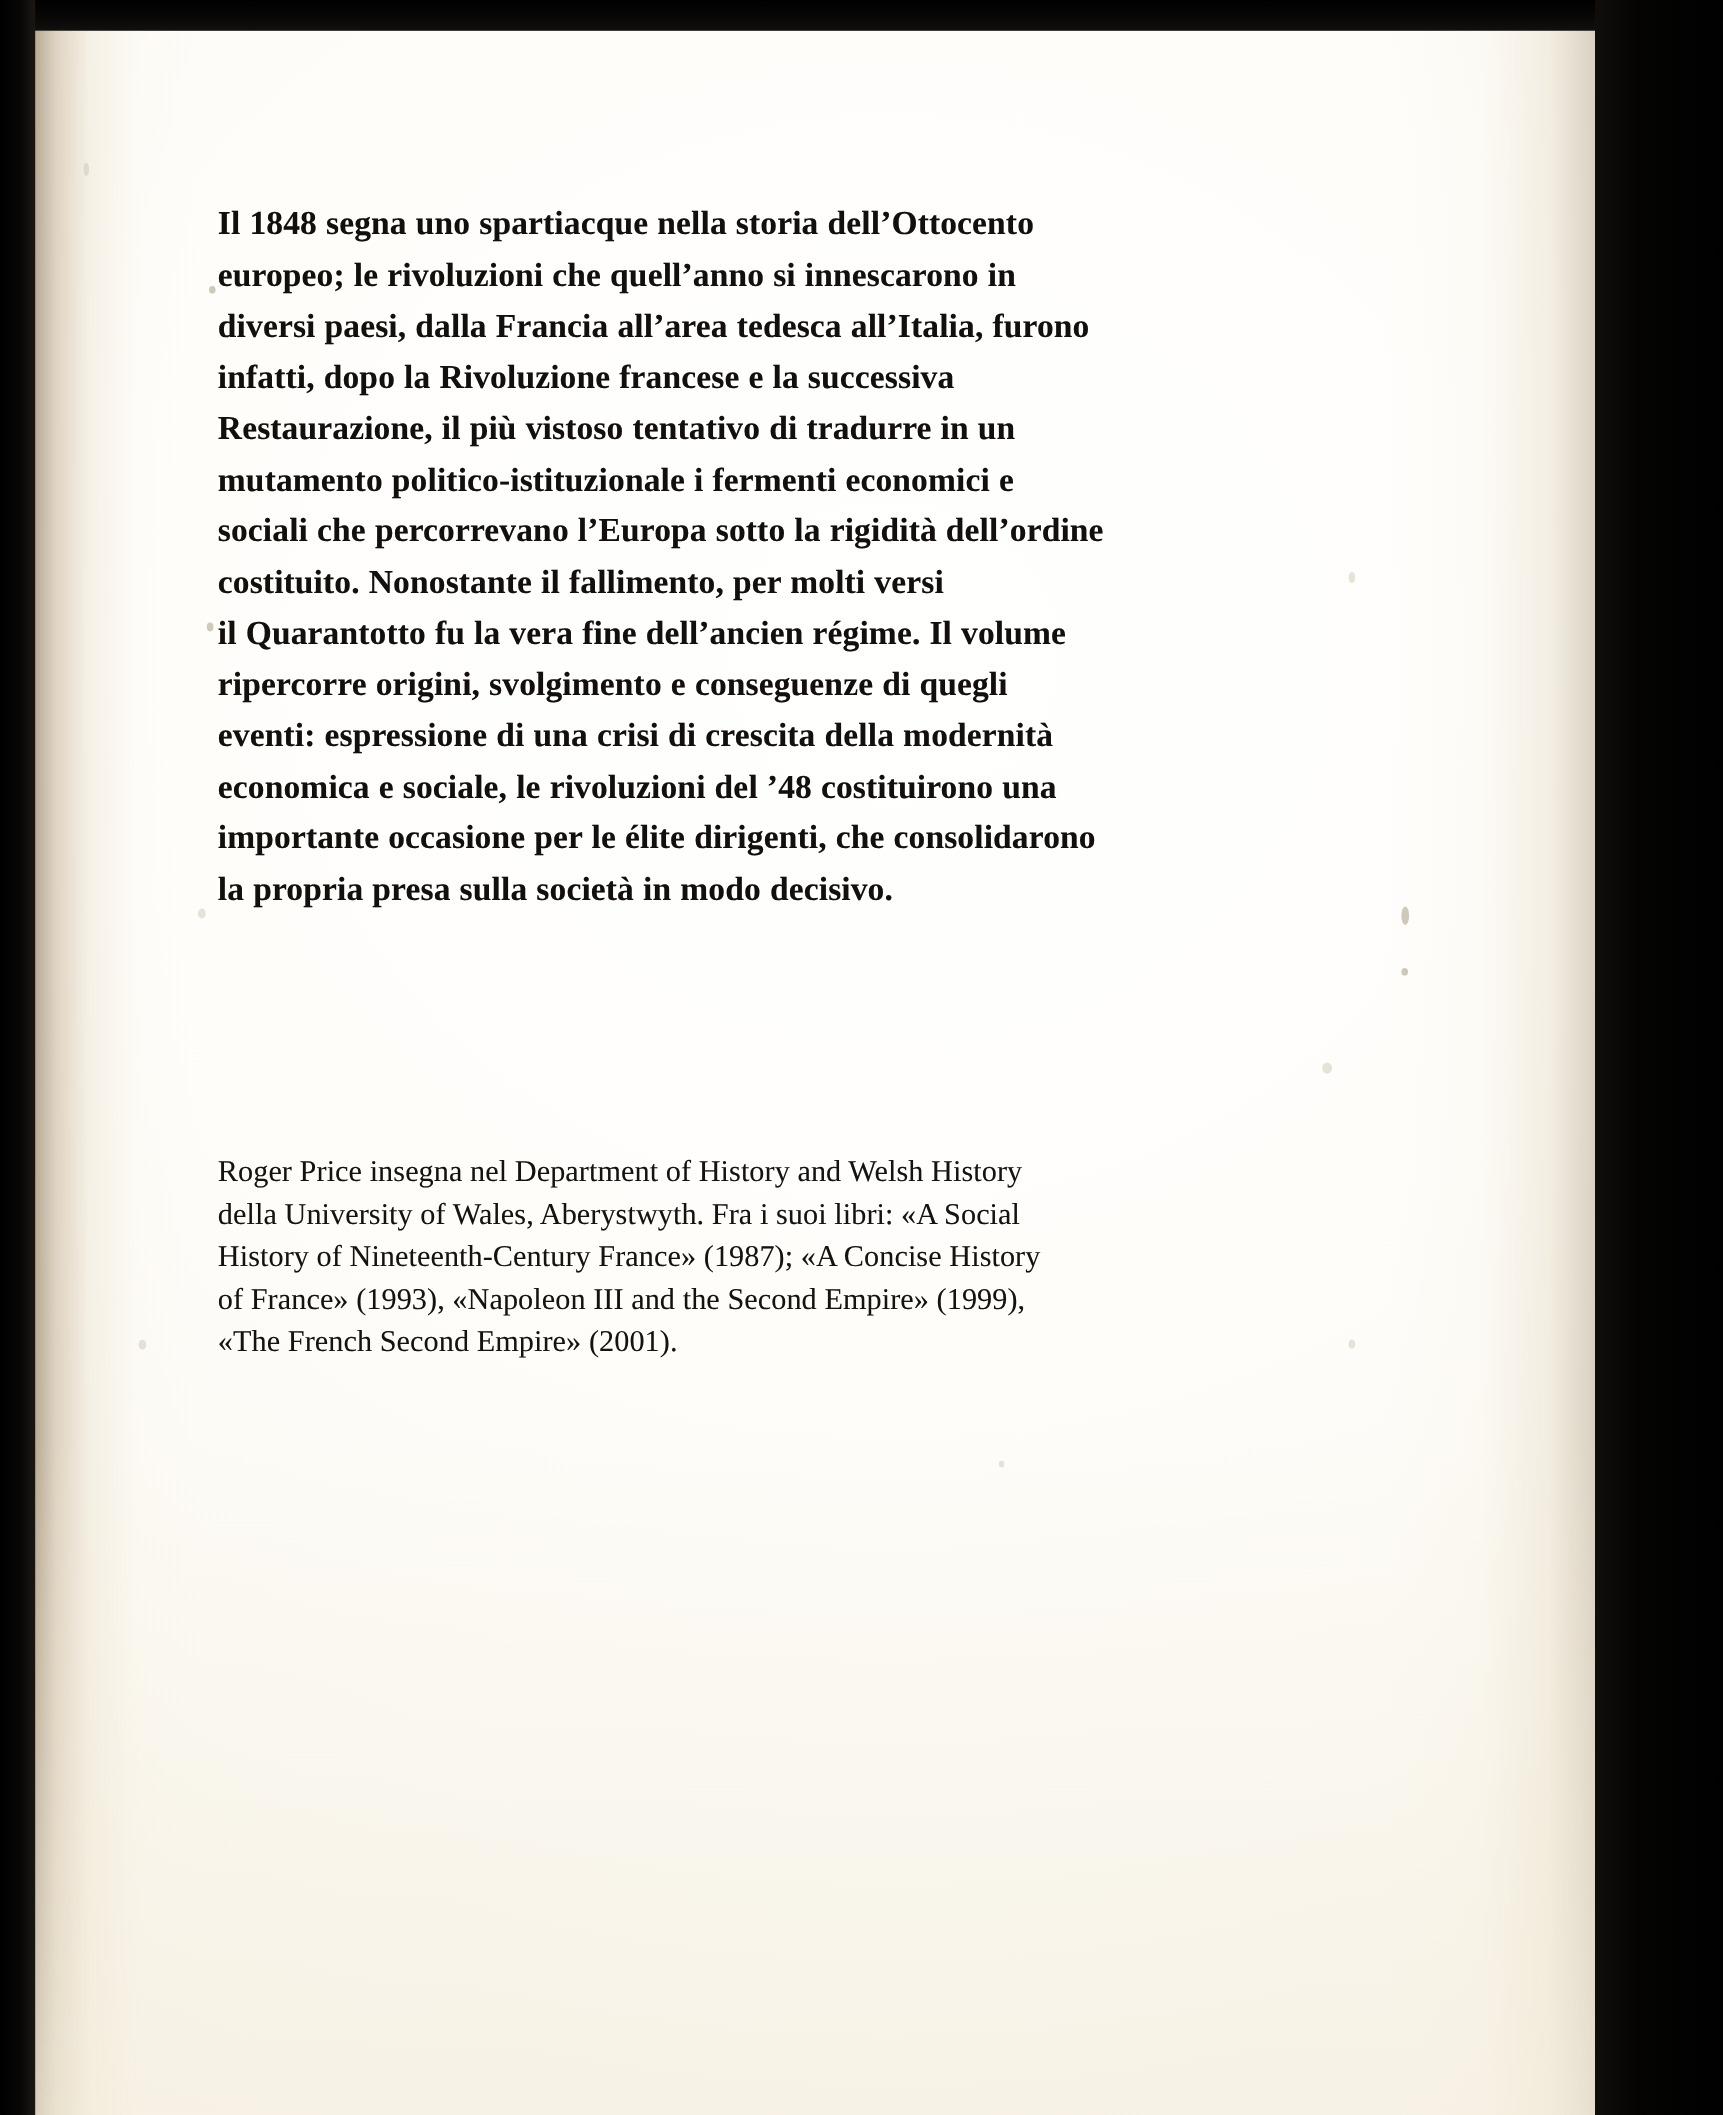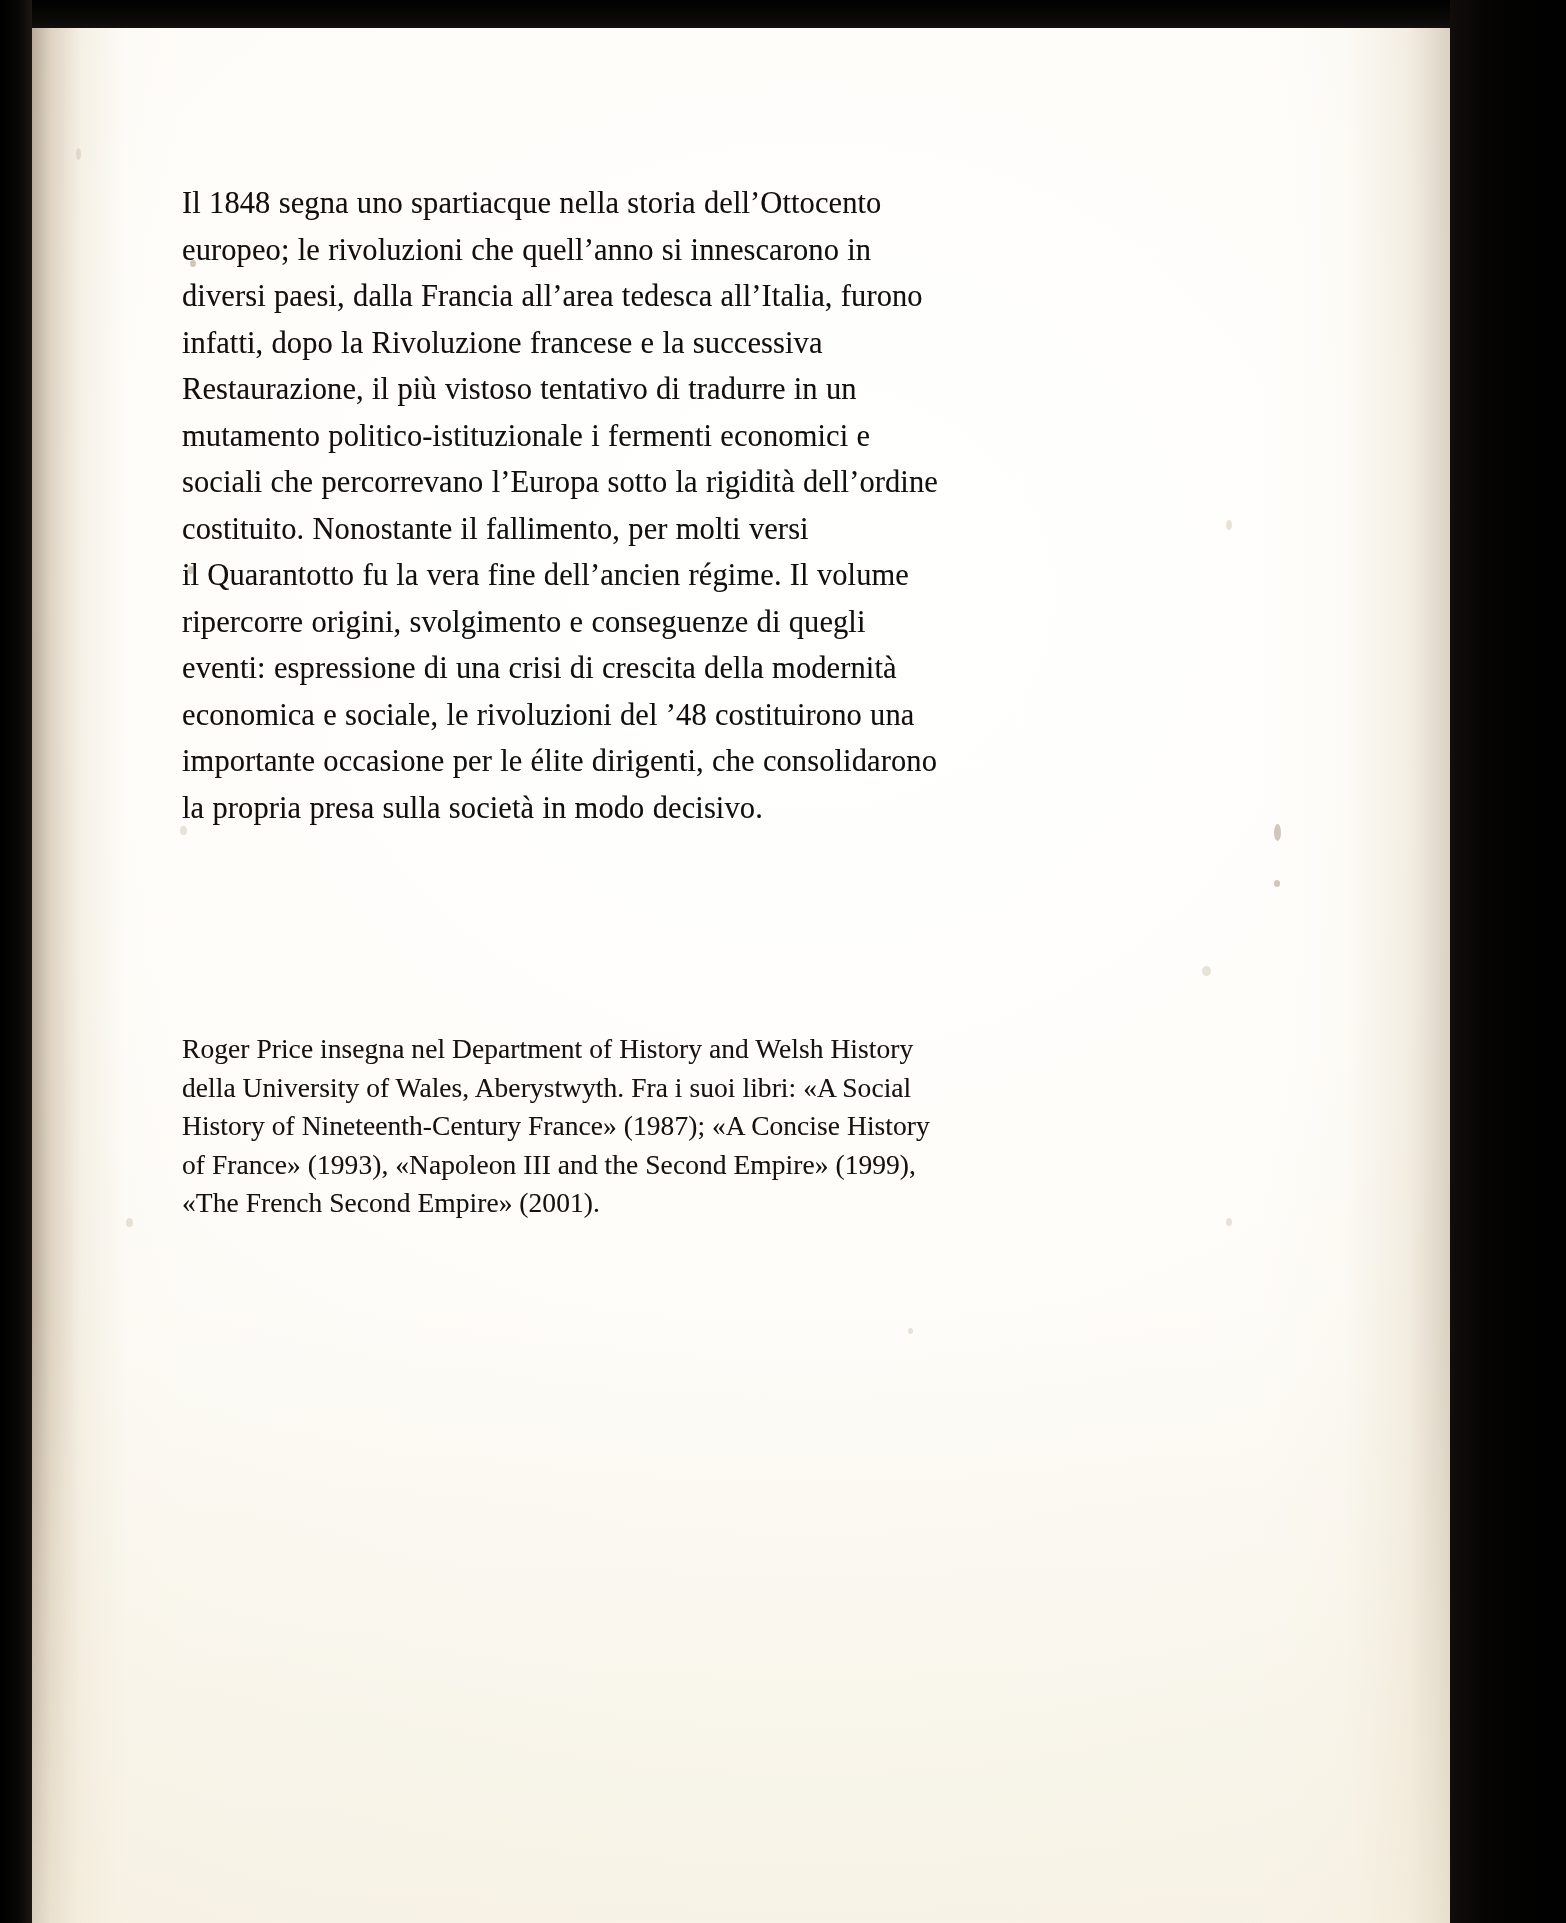--- a/index.html
+++ b/index.html
@@ -93,23 +93,24 @@
   #right-dark-band {
     position: absolute;
     left: 1450px; top: 0;
     width: 116px; height: 1923px;
     background: linear-gradient(90deg, #100d0b 0%, #050403 35%, #000 100%);
   }
 
   
   #text-column {
     position: absolute;
-    left: 152px;
+    left: 168px;
     top: 152px;
     width: 930px;
+    font-weight: bold;
   }
 
   .blurb-paragraph {
     margin: 0;
     color: #120f0d;
     font-size: 30.5px;
     line-height: 46.5px;
     letter-spacing: 0.1px;
     word-spacing: 0.5px;
     text-align: left;
@@ -118,21 +119,21 @@
   }
 
   #author-note {
     position: absolute;
     left: 152px;
     top: 1002px;
     width: 950px;
   }
 
   .author-paragraph {
-    margin: 0;
+    margin: 16px;
     color: #151210;
     font-size: 27.5px;
     line-height: 38.5px;
     letter-spacing: 0.05px;
     white-space: pre-wrap;
     text-shadow: 0 0 0.55px rgba(20,16,14,0.28);
   }
 
   
   .speck {

